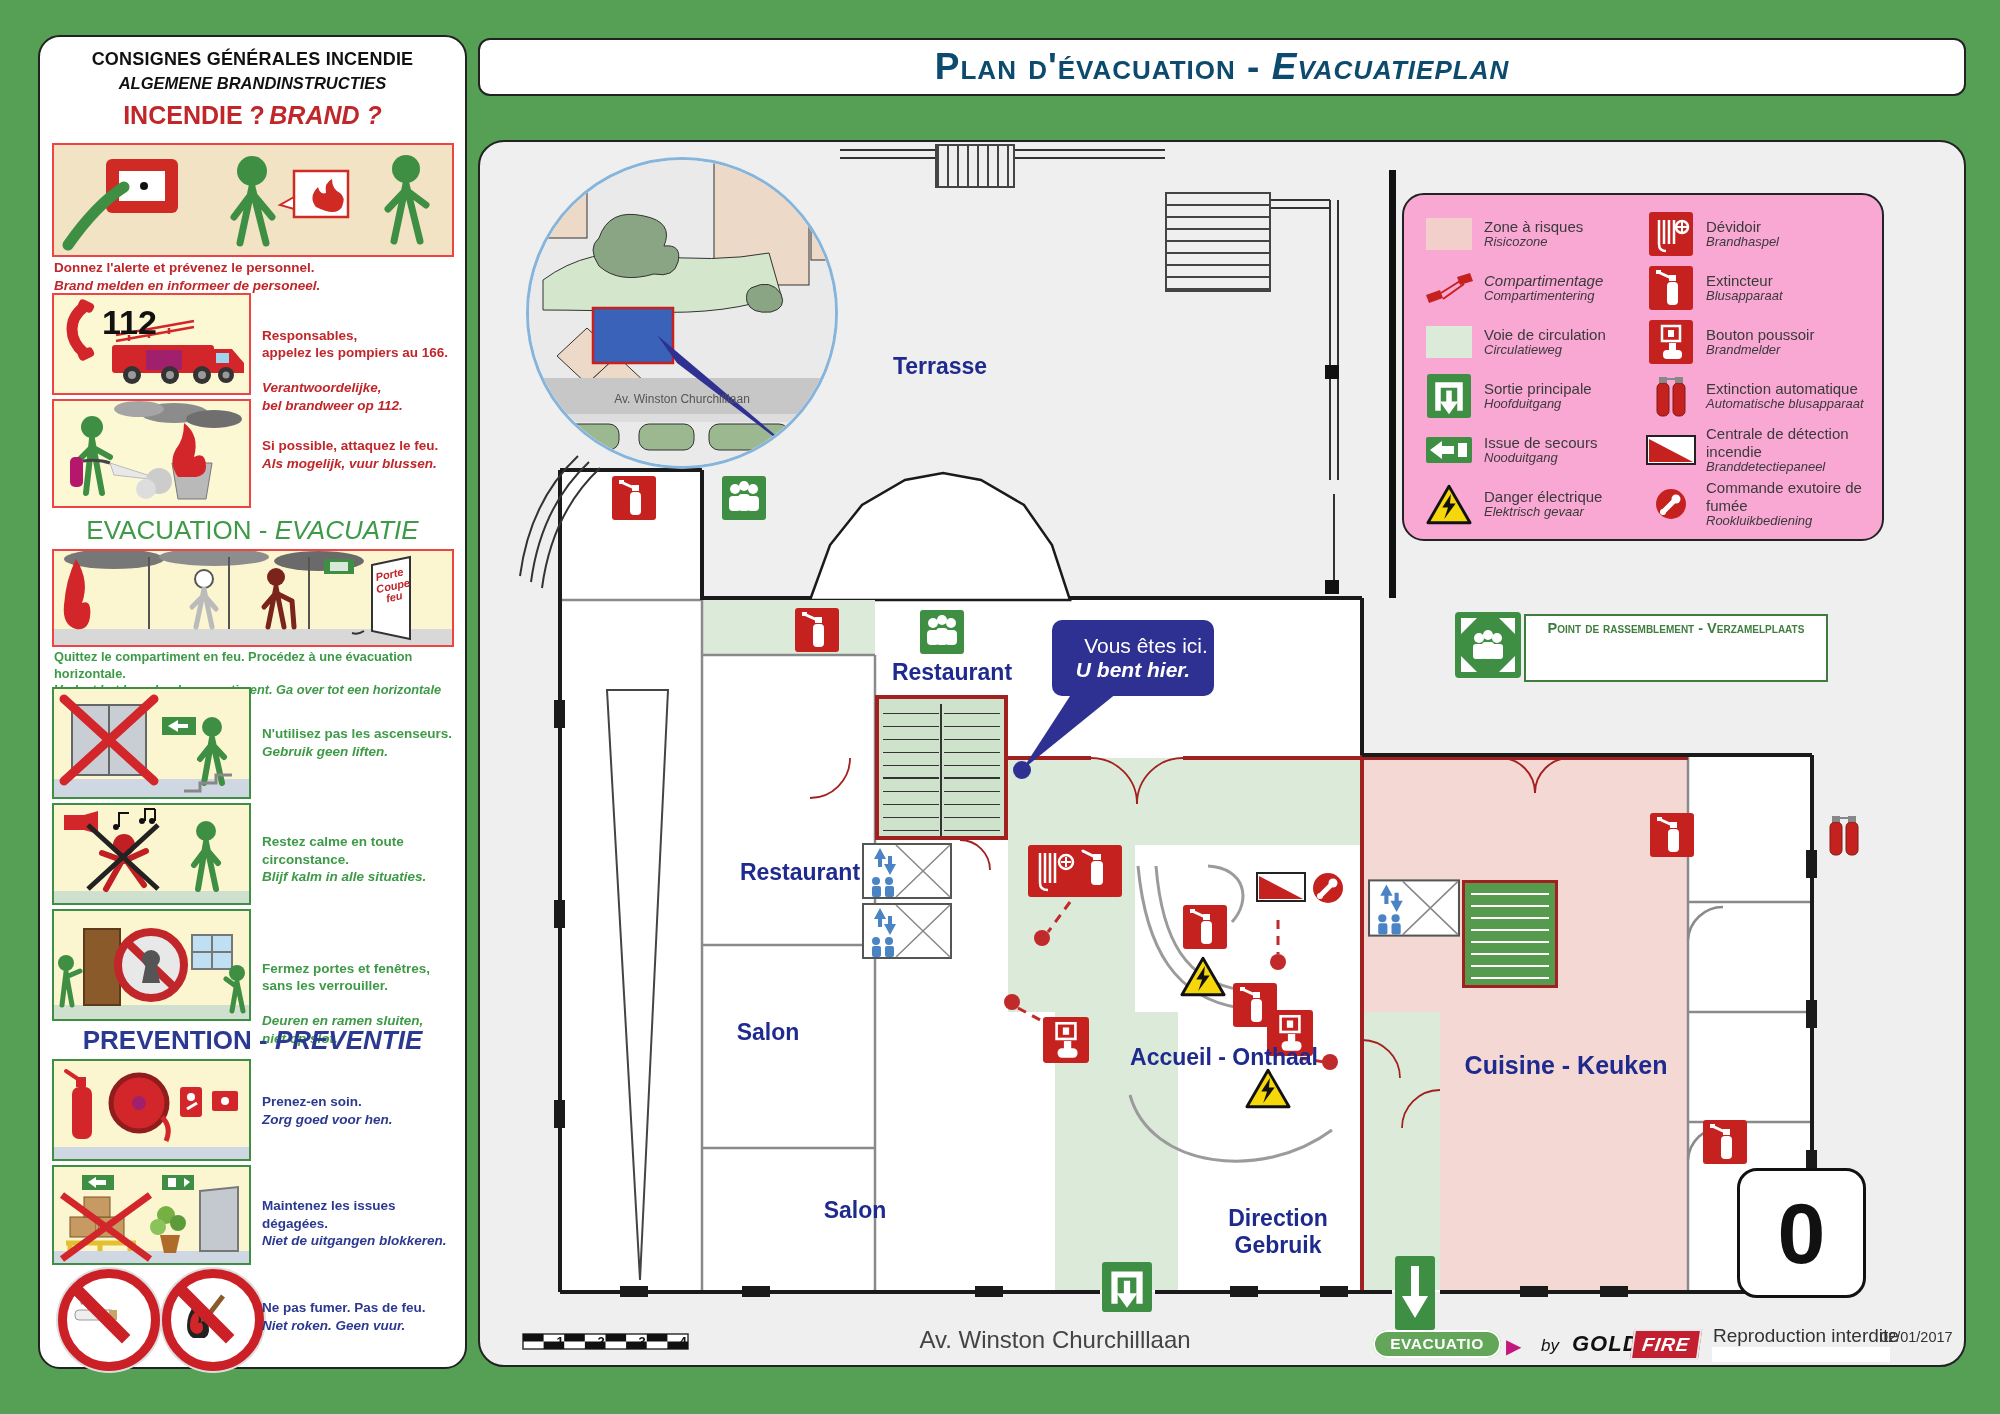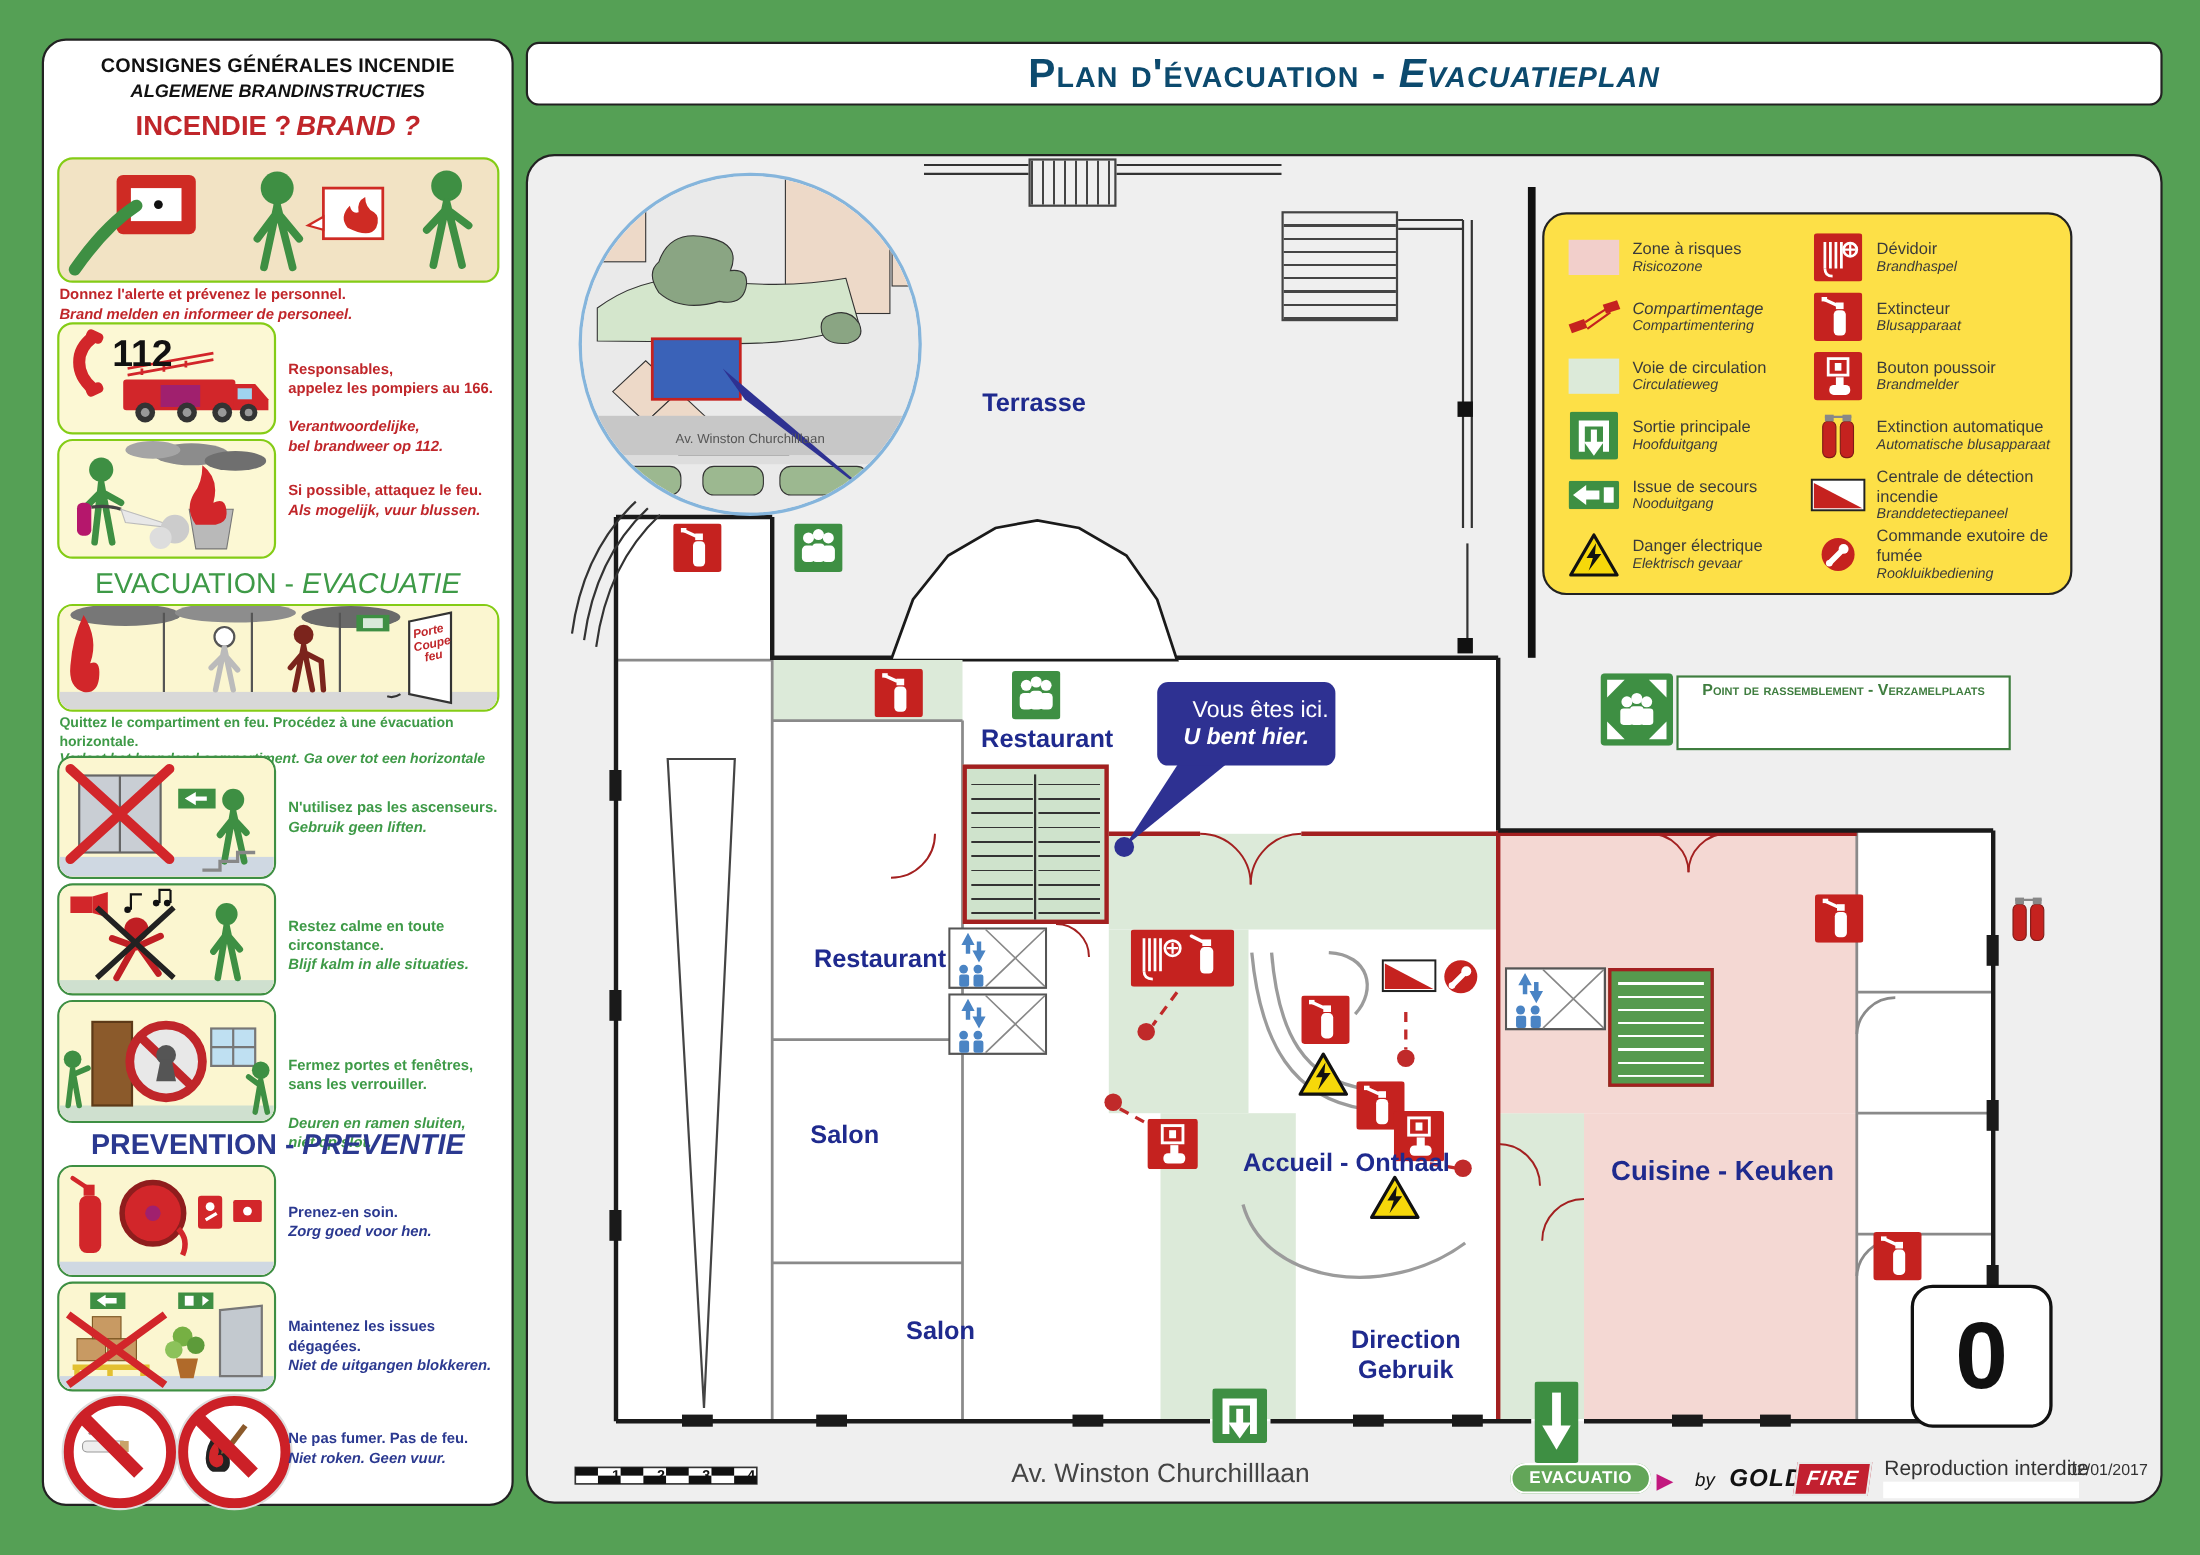--- a/index.html
+++ b/index.html
@@ -9,40 +9,40 @@
   .it{font-style:italic;}
   .pre{white-space:pre-line;}
   
   #sidebar{left:38px;top:35px;width:425px;height:1330px;border-radius:22px;}
   .sb-center{position:absolute;left:0;width:100%;text-align:center;}
   .sb-title{font-size:18px;font-weight:bold;color:#111;letter-spacing:.2px;}
   .sb-title2{font-size:16.5px;font-weight:bold;font-style:italic;color:#111;}
   .hd-red{color:#c0262a;font-size:25px;font-weight:bold;}
   .hd-green{color:#3e9a47;font-size:26px;font-weight:normal;text-align:center;}
   .hd-blue{color:#2b3990;font-size:26px;font-weight:bold;}
-  .side-img{position:absolute;border:2px solid #84cc16;border-radius:14px;background:#fcf8d4;overflow:hidden;}
+  .side-img{position:absolute;border:2px solid #ef4444;border-radius:0;background:#fcf8d4;overflow:hidden;}
   .side-img.tan{background:#f2e3c4;}
   .side-img.green-b{border-color:#3e8f43;}
   .side-txt{position:absolute;font-size:13.5px;font-weight:bold;line-height:1.3;}
   .txt-red{color:#c0262a;} .txt-green{color:#3e9a47;} .txt-blue{color:#2b3990;}
   .forbid{position:absolute;width:84px;height:84px;border-radius:50%;background:#fff;border:9px solid #cc2027;box-shadow:0 0 0 2px #ddd;}
   .forbid .bar{position:absolute;left:-4px;top:29px;width:74px;height:12px;background:#cc2027;transform:rotate(45deg);}
   
   #headerband{left:478px;top:38px;width:1484px;height:54px;border-radius:12px;display:flex;align-items:center;justify-content:center;}
   #headerband h1{margin:0;font-size:37px;color:#0c4a6e;font-variant:small-caps;letter-spacing:1px;font-weight:bold;}
   
   #mainpanel{left:478px;top:140px;width:1484px;height:1223px;background:#efefef;border-radius:26px;overflow:hidden;}
   #plansvg{left:0;top:0;pointer-events:none;}
   .room-lbl{position:absolute;transform:translate(-50%,-50%);font-weight:bold;color:#1f2a8e;font-size:23px;white-space:nowrap;z-index:5;}
   .hatch{position:absolute;background-color:#efefef;border:2px solid #444;box-sizing:border-box;}
   
   #yah{left:1052px;top:620px;width:162px;height:76px;background:#2e3192;border-radius:10px;color:#fff;display:flex;flex-direction:column;align-items:center;justify-content:center;z-index:6;}
   #yah .l1{font-weight:normal;font-size:21px;margin-left:26px;} #yah .l2{font-style:italic;font-weight:bold;font-size:21px;}
   
-  #legend{left:1402px;top:193px;width:478px;height:344px;border-radius:22px;border:2px solid #222;background:#fde047;z-index:7;}
+  #legend{left:1402px;top:193px;width:478px;height:344px;border-radius:22px;border:2px solid #222;background:#f9a8d4;z-index:7;}
   .leg-col{position:absolute;top:14px;bottom:10px;display:flex;flex-direction:column;justify-content:space-between;}
   .leg-row{display:flex;align-items:center;gap:10px;height:50px;}
   .leg-ic{width:50px;display:flex;justify-content:center;align-items:center;flex:none;}
   .leg-fr{font-size:15px;color:#3a3a3a;line-height:1.15;}
   .leg-nl{font-size:13px;color:#3a3a3a;font-style:italic;line-height:1.15;}
   .swatch{width:46px;height:32px;}
   
   #assembly-banner{left:1524px;top:614px;width:300px;height:64px;background:#fff;border:2px solid #3f7d3f;z-index:6;}
   #assembly-banner .t{margin-top:4px;text-align:center;font-variant:small-caps;font-weight:bold;font-size:14.5px;color:#3f7d3f;}
   

